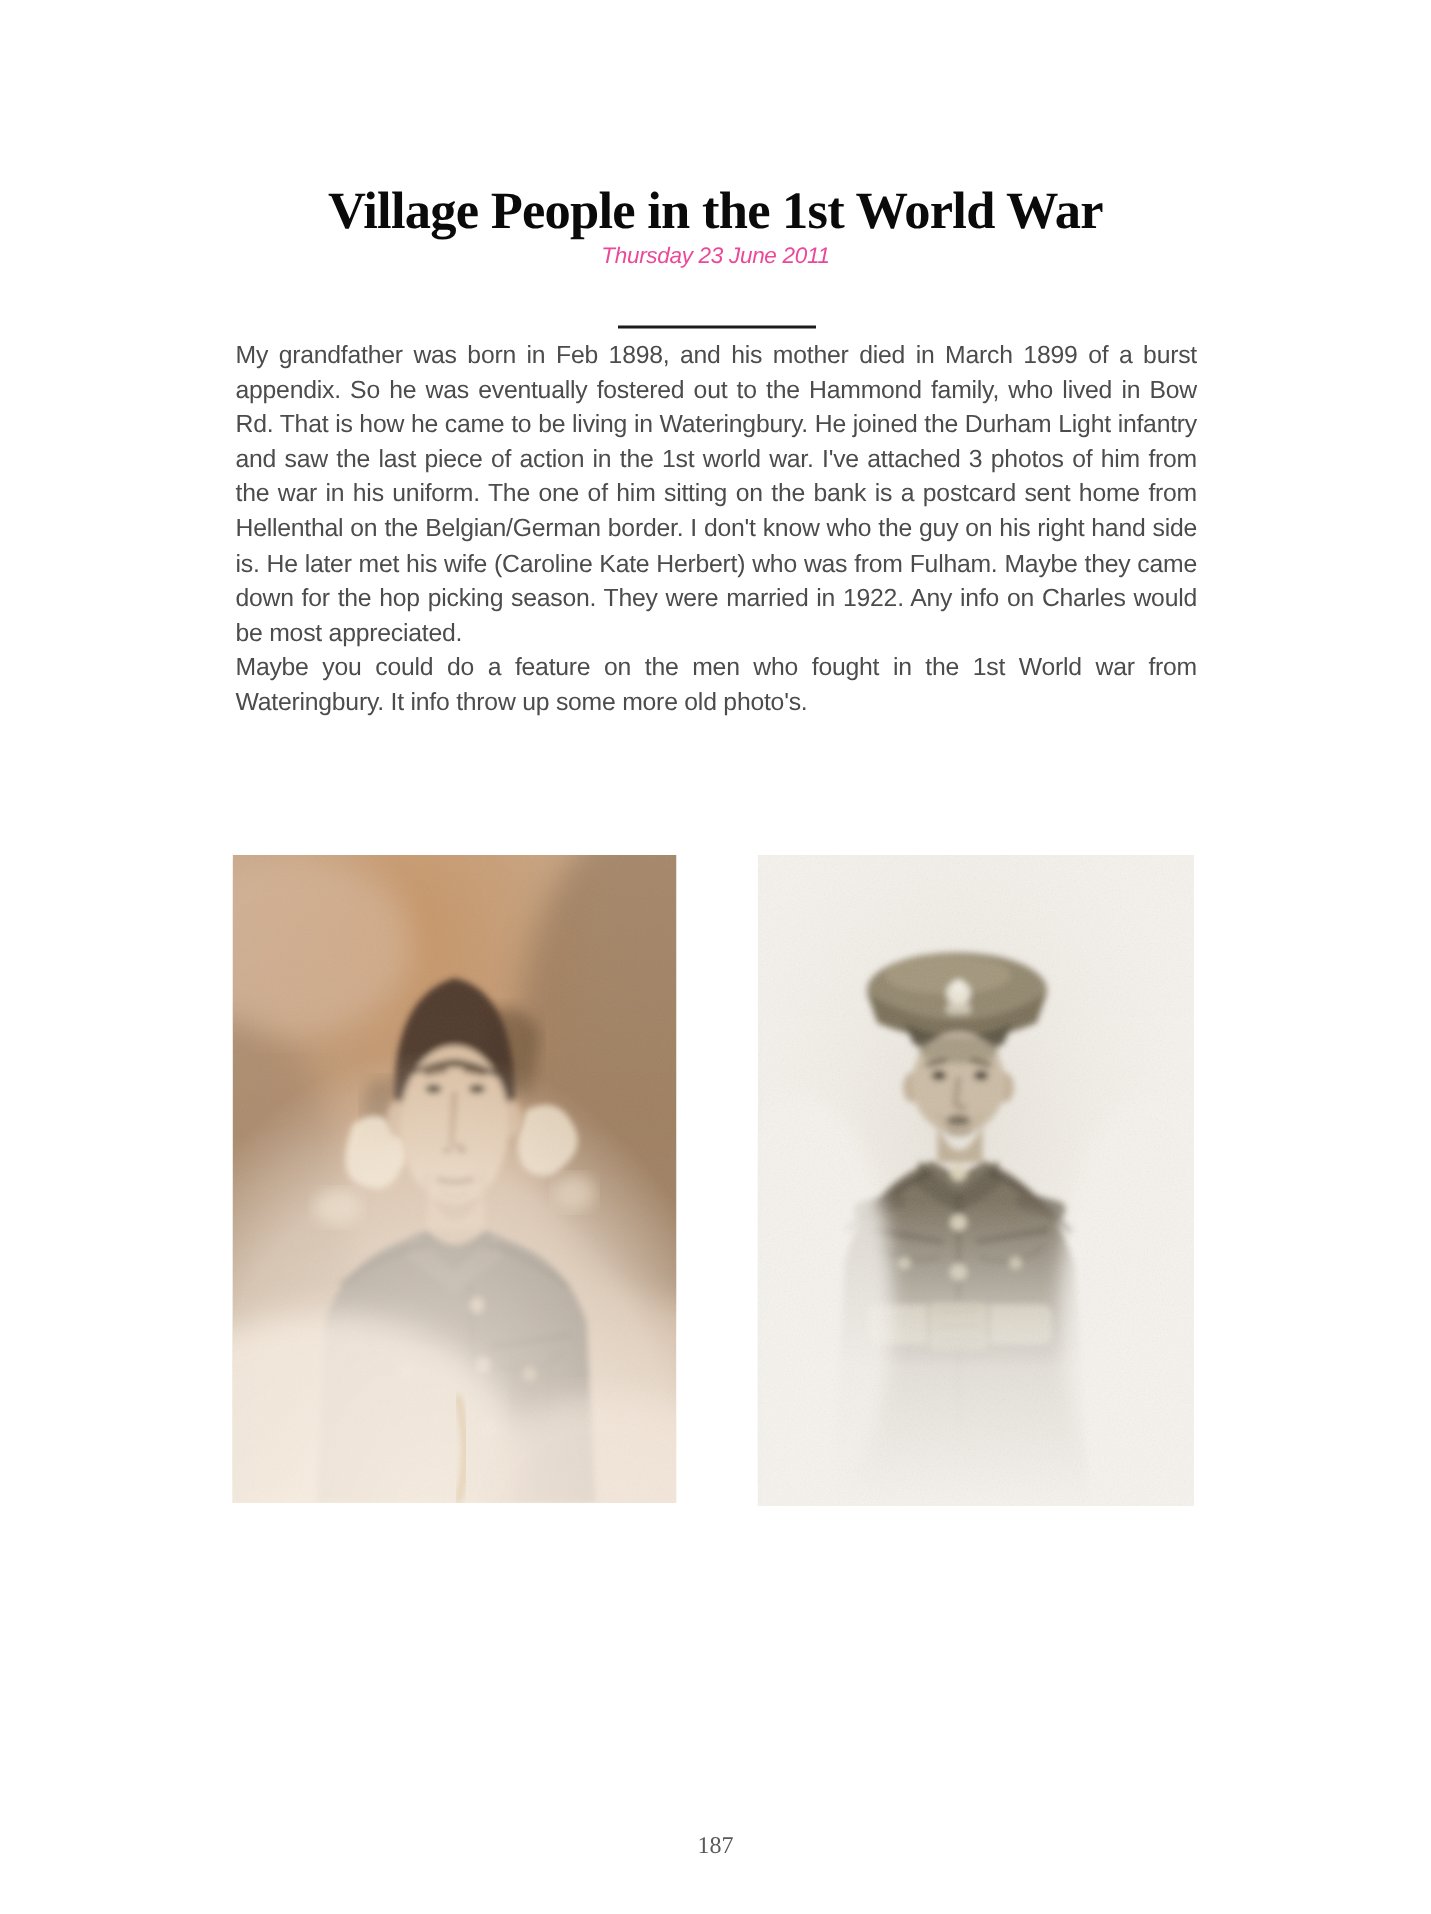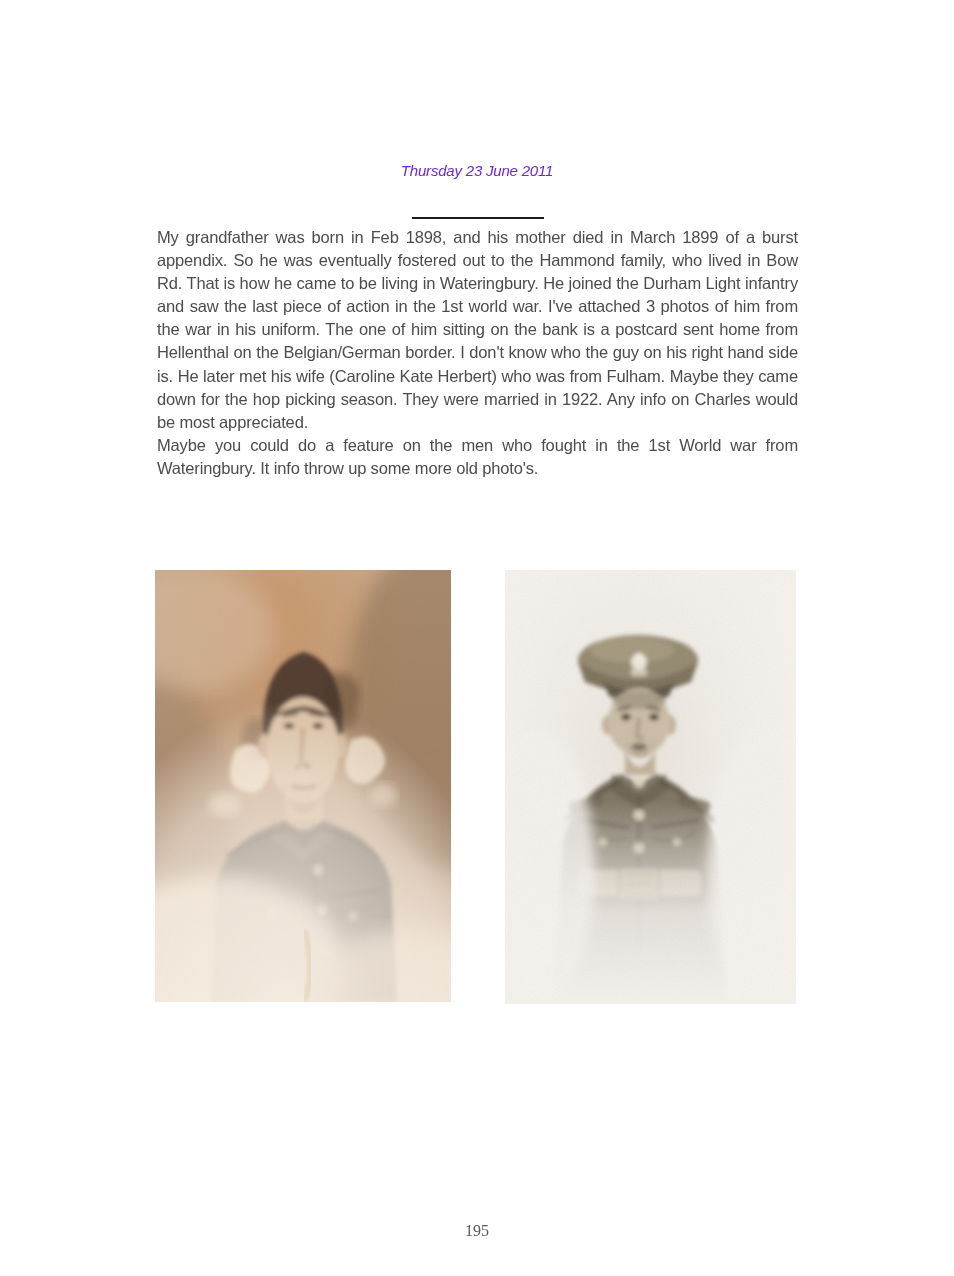--- a/index.html
+++ b/index.html
@@ -19,21 +19,21 @@
     letter-spacing:-0.5px;
     color:#0a0a0a;
     margin:0;
   }
   .date-line{
     position:absolute;top:162px;left:0;right:0;
     text-align:center;
     font-style:italic;
     font-size:15px;
     letter-spacing:-0.2px;
-    color:#6d28d9;
+    color:#ec4899;
   }
   .divider{
     position:absolute;top:217px;left:412px;
     width:132px;height:0;
     border-top:2px solid #1c1c1c;
   }
   .body-text{
     position:absolute;top:226px;left:157px;
     width:641px;
     font-size:16.5px;
@@ -58,20 +58,21 @@
     font-family:"Liberation Serif",serif;
     font-size:16px;
     color:#595959;
   }
 </style>
 </head>
 <body>
 
 <div class="page">
 
+  <h1 class="title">Village People in the 1st World War</h1>
   <div class="date-line">Thursday 23 June 2011</div>
   <div class="divider"></div>
 
   <div class="body-text">
     <p>My grandfather was born in Feb 1898, and his mother died in March 1899 of a burst appendix. So he was eventually fostered out to the Hammond family, who lived in Bow Rd. That is how he came to be living in Wateringbury. He joined the Durham Light infantry and saw the last piece of action in the 1st world war. I've attached 3 photos of him from the war in his uniform. The one of him sitting on the bank is a postcard sent home from Hellenthal on the Belgian/German border. I don't know who the guy on his right hand side is. He later met his wife (Caroline Kate Herbert) who was from Fulham. Maybe they came down for the hop picking season. They were married in 1922. Any info on Charles would be most appreciated.</p>
     <p>Maybe you could do a feature on the men who fought in the 1st World war from Wateringbury. It info throw up some more old photo's.</p>
   </div>
 
   <figure class="photo photo-left" style="margin:0">
     <svg viewBox="0 0 296 432" preserveAspectRatio="none">
@@ -227,15 +228,15 @@
         <path d="M120,304 L148,304 M120,314 L148,314 M120,324 L148,324" stroke="#8a8168" stroke-width="2" opacity="0.7"></path>
       </g>
 
       <rect x="0" y="230" width="291" height="204" fill="url(#rFade)"></rect>
       <ellipse cx="30" cy="300" rx="60" ry="140" fill="#f6f3ee" opacity="0.8" filter="url(#rb6)"></ellipse>
       <ellipse cx="262" cy="300" rx="60" ry="140" fill="#f6f3ee" opacity="0.8" filter="url(#rb6)"></ellipse>
       <rect width="291" height="434" filter="url(#rGrain)" opacity="0.12"></rect>
     </svg>
   </figure>
 
-  <div class="page-number">195</div>
+  <div class="page-number">187</div>
 
 </div>
 
 </body></html>

